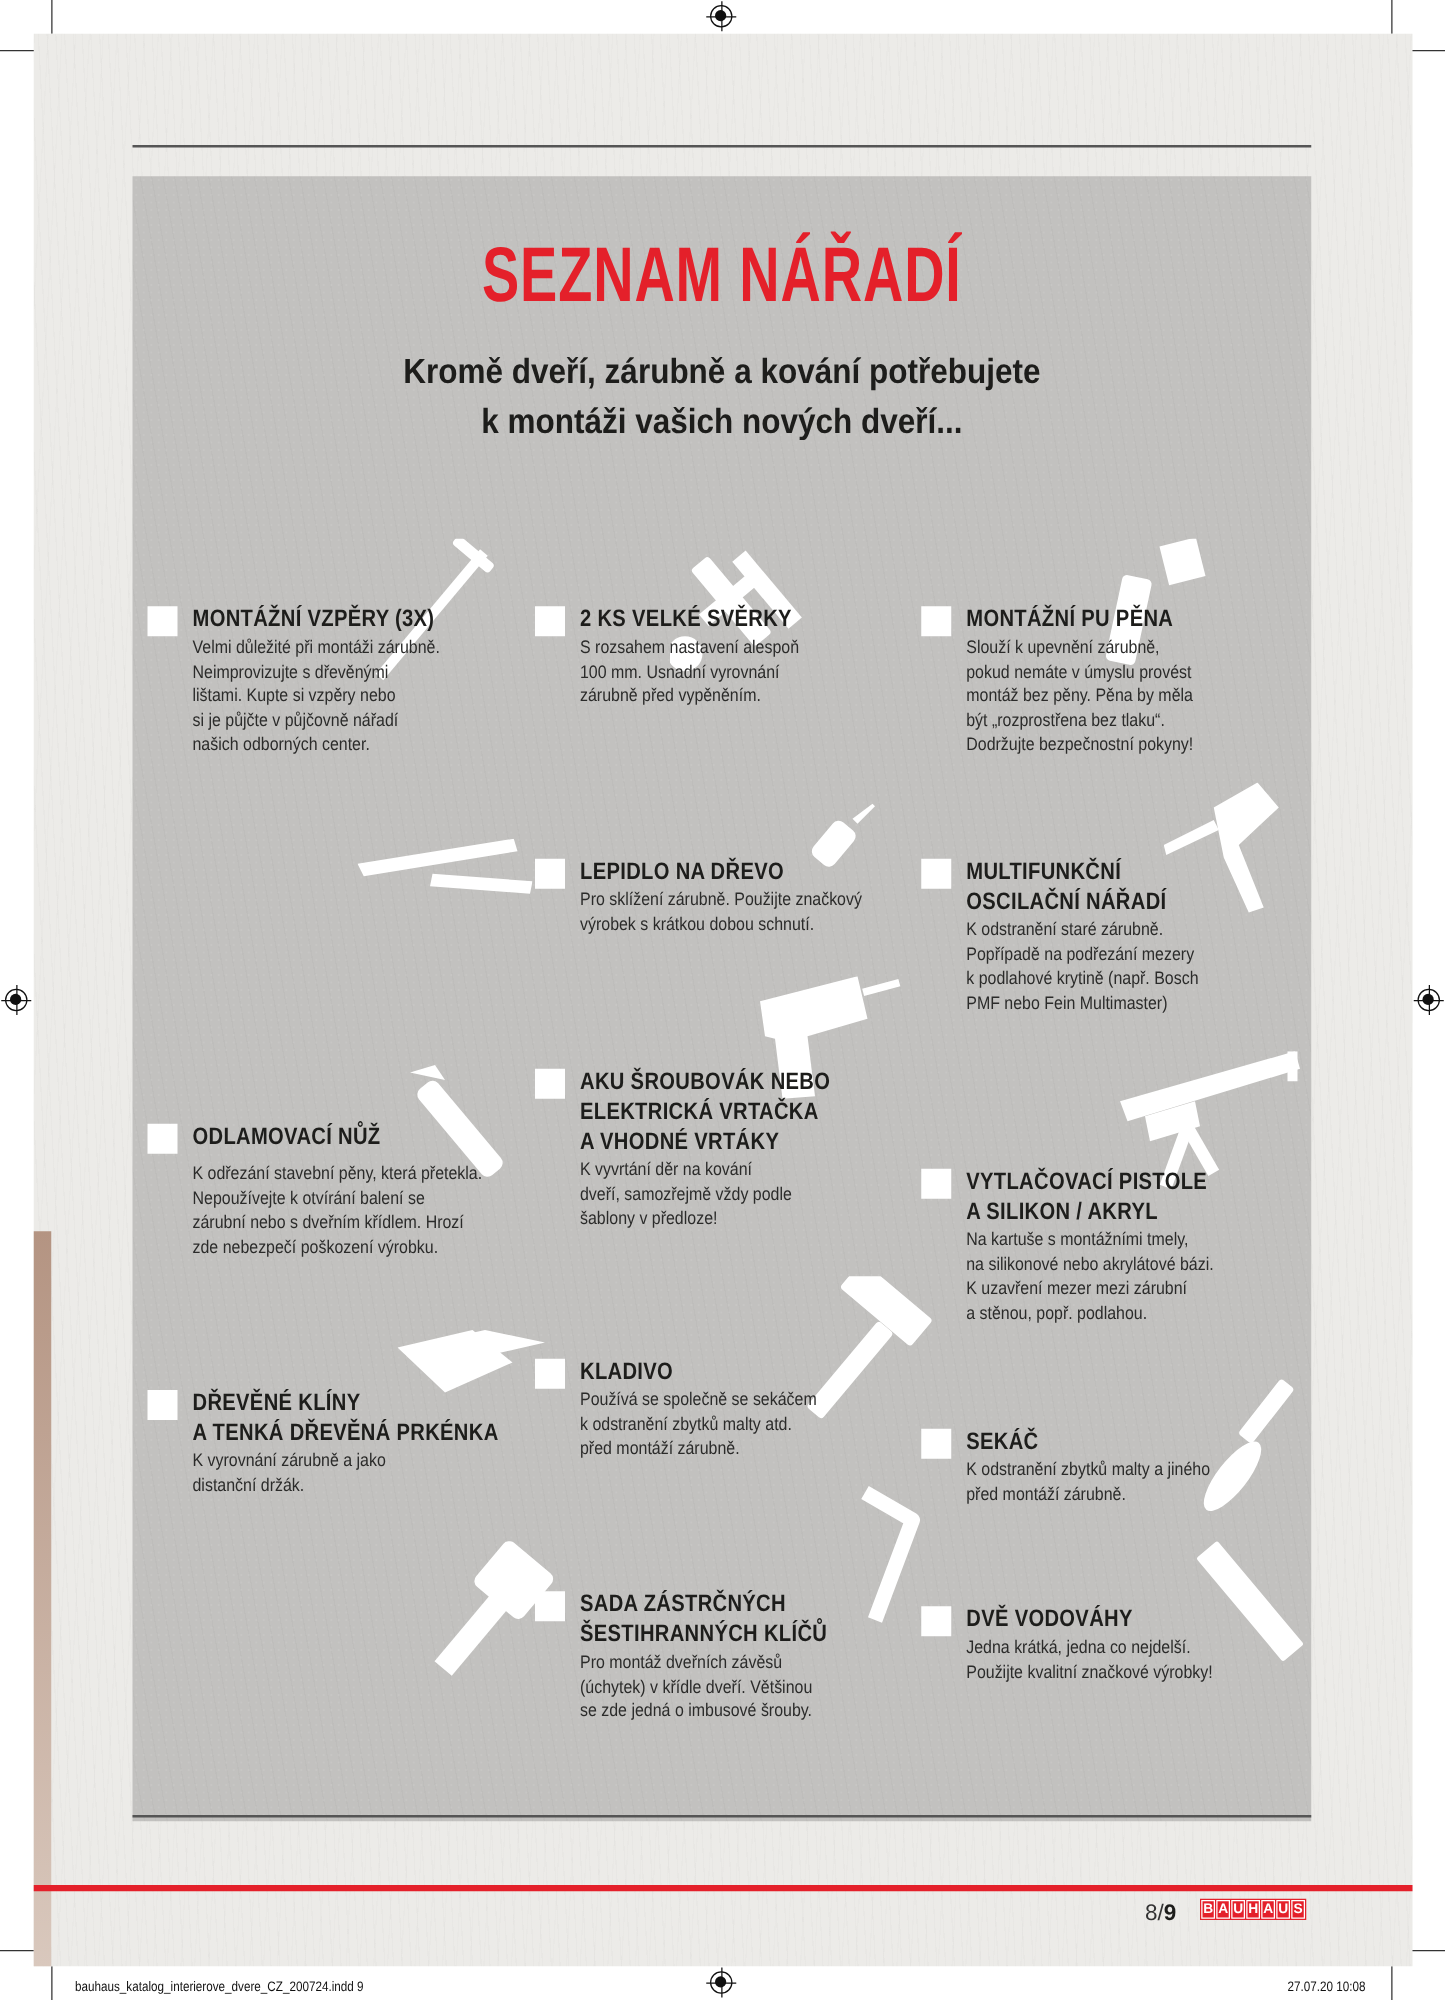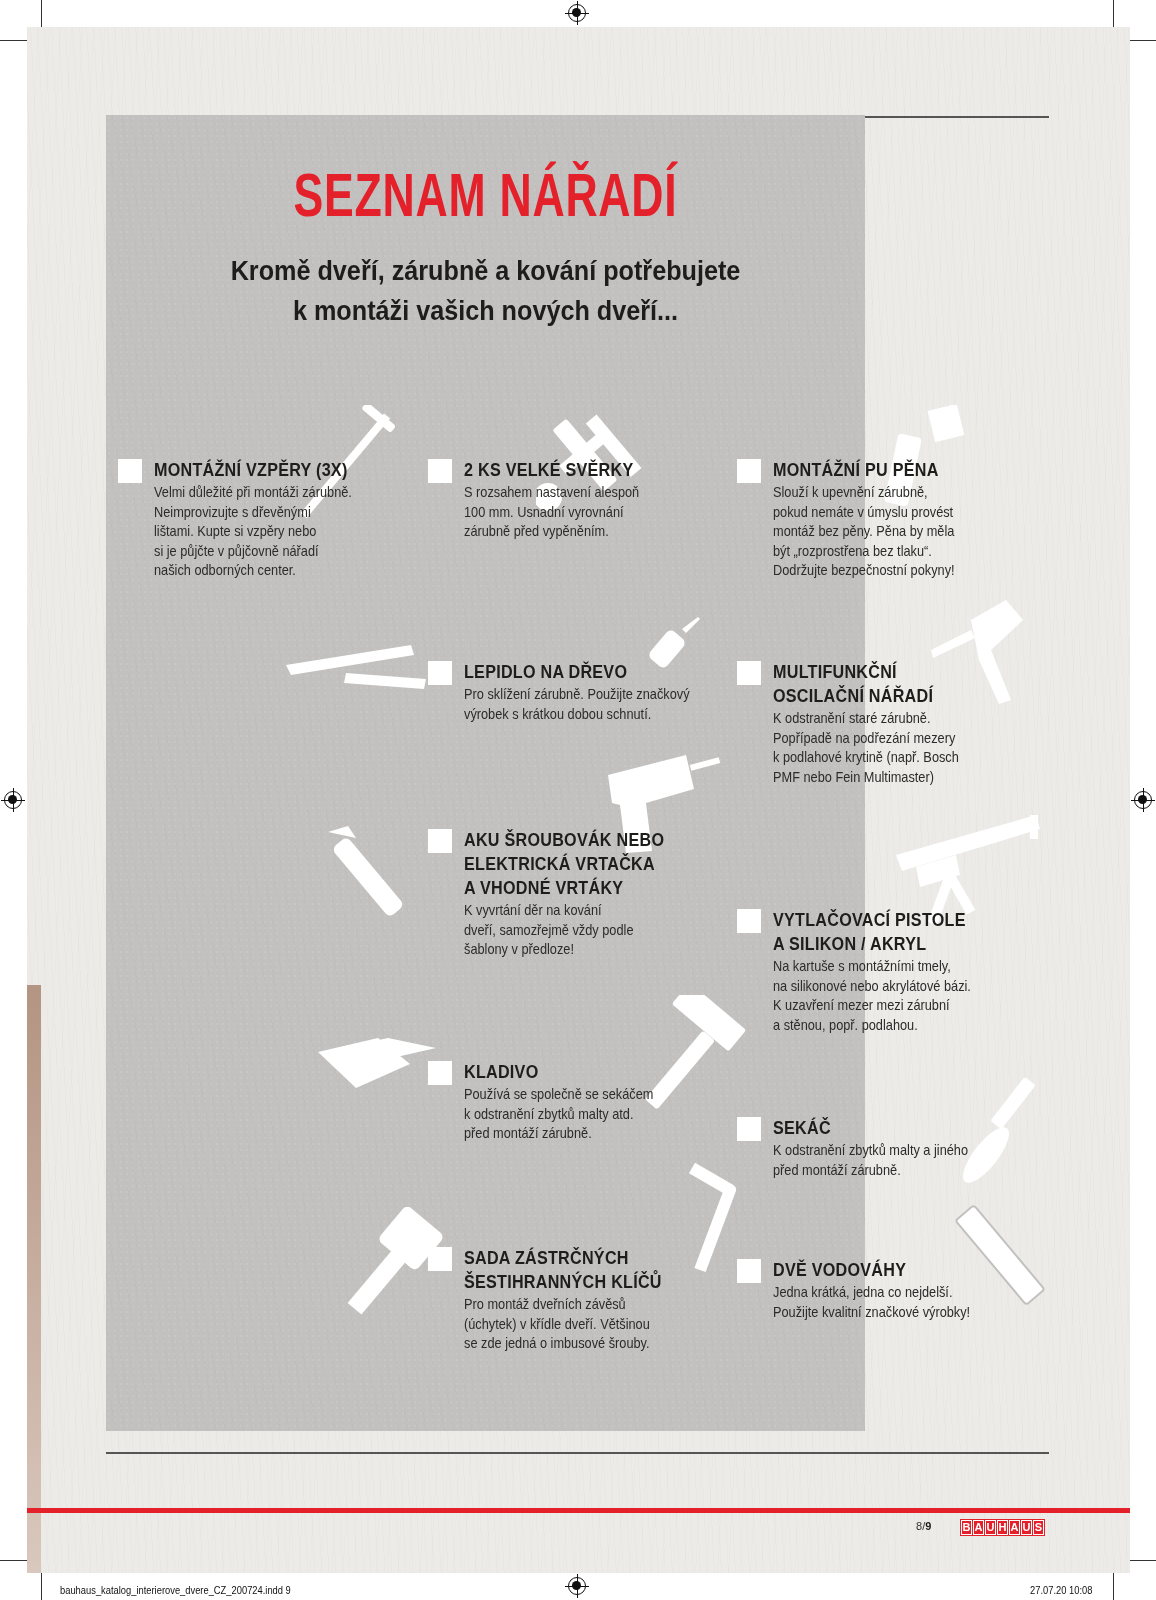--- a/index.html
+++ b/index.html
@@ -22,21 +22,21 @@
       repeating-linear-gradient(93deg, rgba(0,0,0,0.012) 0 1px, transparent 1px 11px);
   }
   .left-strip {
     position: absolute; left: 27px; top: 985px; width: 14px; height: 588px;
     background: linear-gradient(180deg, #b49482, #d9c8bd);
   }
   .rule-top { position: absolute; left: 106px; top: 116px; width: 943px; height: 1.5px; background: #555; }
   .rule-bottom { position: absolute; left: 106px; top: 1452px; width: 943px; height: 1.5px; background: #555; }
 
   .panel {
-    position: absolute; left: 106px; top: 115px; width: 759px; height: 1316px;
+    position: absolute; left: 106px; top: 141px; width: 943px; height: 1316px;
     background: #c2c1bf;
     background-image:
       radial-gradient(rgba(255,255,255,0.08) 1px, transparent 1px),
       repeating-linear-gradient(80deg, rgba(0,0,0,0.02) 0 1px, transparent 1px 9px);
     background-size: 6px 6px, auto;
   }
 
   .title {
     position: absolute; left: 0; top: 44px; width: 100%; text-align: center;
     color: #e4202a; font-family: "Liberation Sans", sans-serif; font-weight: bold;
@@ -57,21 +57,21 @@
     font-size: 19px; line-height: 24px; text-transform: uppercase; letter-spacing: 0.3px;
     transform: scaleX(0.85); transform-origin: left; white-space: nowrap; position: relative; z-index: 2;
   }
   .item-desc {
     color: #2b2b2a; font-size: 14.5px; line-height: 19.5px; margin-top: 1px;
     transform: scaleX(0.88); transform-origin: left; white-space: nowrap; position: relative; z-index: 2;
   }
   .tool-icon { position: absolute; z-index: 1; }
 
   .footer-red { position: absolute; left: 27px; top: 1508px; width: 1103px; height: 5px; background: #e4202a; }
-  .page-num { position: absolute; left: 916px; top: 1520px; font-size: 11px; color: #333; }
+  .page-num { position: absolute; left: 916px; top: 1520px; font-size: 18px; color: #333; }
   .page-num b { color: #1d1d1b; }
   .logo {
     position: absolute; left: 960px; top: 1519px; height: 17px; background: #e4202a;
     display: flex; gap: 1px; padding: 1px; 
   }
   .logo span {
     display: inline-block; width: 11px; height: 15px; border: 1px solid #fff; color: #fff;
     font-size: 11px; font-weight: bold; line-height: 13px; text-align: center;
   }
   .slug { position: absolute; top: 1584px; font-size: 11px; color: #111; transform: scaleX(0.85); transform-origin: left; }
@@ -254,20 +254,30 @@
         <div>OSCILAČNÍ NÁŘADÍ</div>
       </div>
     <div class="item-desc">
       <div>K odstranění staré zárubně.</div>
         <div>Popřípadě na podřezání mezery</div>
         <div>k podlahové krytině (např. Bosch</div>
         <div>PMF nebo Fein Multimaster)</div>
     </div>
   </div>
 
+  <div class="item" style="left:48px;top:757px">
+    <div class="checkbox"></div>
+    <div class="item-title">ODLAMOVACÍ NŮŽ</div>
+    <div class="item-desc" style="margin-top:8px">
+      <div>K odřezání stavební pěny, která přetekla.</div>
+        <div>Nepoužívejte k otvírání balení se</div>
+        <div>zárubní nebo s dveřním křídlem. Hrozí</div>
+        <div>zde nebezpečí poškození výrobku.</div>
+    </div>
+  </div>
 
   <div class="item" style="left:358px;top:713px">
     <div class="checkbox"></div>
     <div class="item-title">
         <div>AKU ŠROUBOVÁK NEBO</div>
         <div>ELEKTRICKÁ VRTAČKA</div>
         <div>A VHODNÉ VRTÁKY</div>
       </div>
     <div class="item-desc">
       <div>K vyvrtání děr na kování</div>
@@ -283,20 +293,31 @@
         <div>A SILIKON / AKRYL</div>
       </div>
     <div class="item-desc">
       <div>Na kartuše s montážními tmely,</div>
         <div>na silikonové nebo akrylátové bázi.</div>
         <div>K uzavření mezer mezi zárubní</div>
         <div>a stěnou, popř. podlahou.</div>
     </div>
   </div>
 
+  <div class="item" style="left:48px;top:970px">
+    <div class="checkbox"></div>
+    <div class="item-title">
+        <div>DŘEVĚNÉ KLÍNY</div>
+        <div>A TENKÁ DŘEVĚNÁ PRKÉNKA</div>
+      </div>
+    <div class="item-desc">
+      <div>K vyrovnání zárubně a jako</div>
+        <div>distanční držák.</div>
+    </div>
+  </div>
 
   <div class="item" style="left:358px;top:945px">
     <div class="checkbox"></div>
     <div class="item-title">KLADIVO</div>
     <div class="item-desc">
       <div>Používá se společně se sekáčem</div>
         <div>k odstranění zbytků malty atd.</div>
         <div>před montáží zárubně.</div>
     </div>
   </div>

